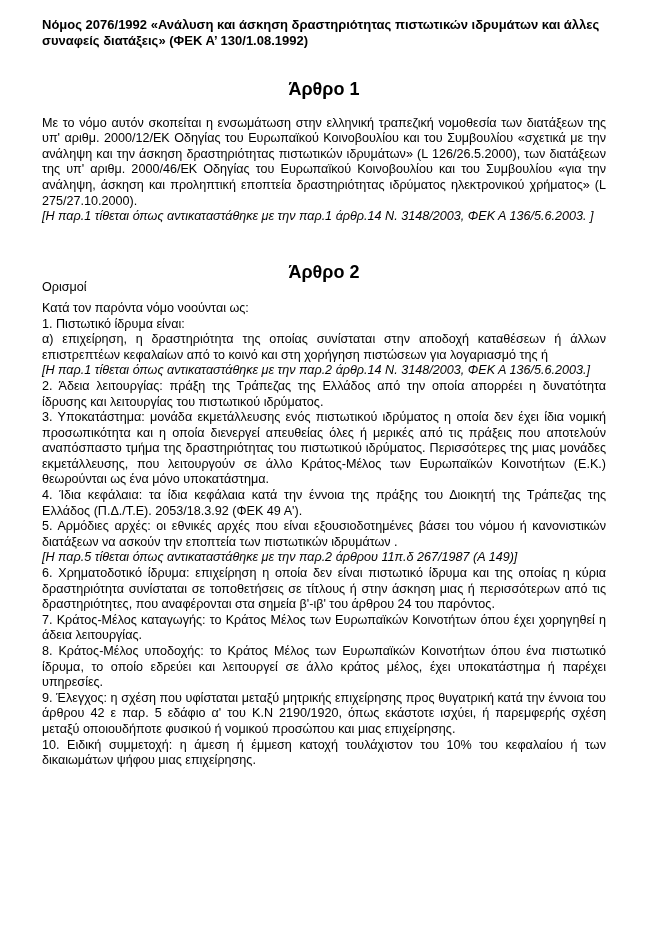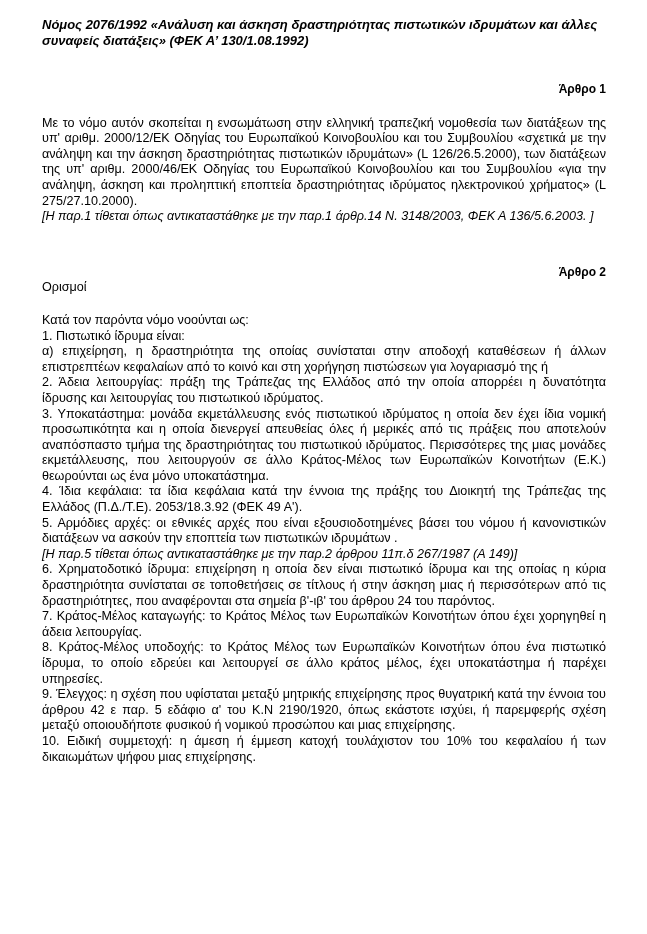--- a/index.html
+++ b/index.html
@@ -1,47 +1,48 @@
 <!DOCTYPE html>
 <html><head>
 <meta charset="utf-8">
 <style>
   html, body { margin: 0; padding: 0; background: #ffffff; }
   body { width: 647px; height: 934px; overflow: hidden; position: relative;
          font-family: "Liberation Sans", sans-serif; color: #000; font-size: 12.6px; line-height: 15.6px; }
   .page { position: absolute; left: 42px; top: 0; width: 564px; }
-  .title { font-weight: bold; font-size: 13px; line-height: 16px; margin-top: 17px; font-style: italic; }
+  .title { font-weight: bold; font-size: 13px; line-height: 16px; margin-top: 17px; }
   .chapter { text-align: center; margin-top: 32px; font-size: 12.6px; line-height: 16px; }
-  .art-head { text-align: right; font-weight: bold; margin-top: 33px; font-size: 12px; }
+  .art-head { text-align: center; font-weight: bold; margin-top: 33px; font-size: 18px; }
   .art-sub { text-align: left; }
   .just { text-align: justify; text-align-last: left; }
   .it { font-style: italic; }
   .p1 { margin-top: 18px; }
   .art2 { margin-top: 40px; }
-  .intro { margin-top: 17px; }
+  .intro { margin-top: 5px; }
   p { margin: 0; }
 </style>
 </head>
 <body>
 
 <div class="page">
   <p class="title">Νόμος 2076/1992 «Ανάλυση και άσκηση δραστηριότητας πιστωτικών ιδρυμάτων και άλλες συναφείς διατάξεις» (ΦΕΚ Α’ 130/1.08.1992)</p>
 
 
   <div class="art-head">Άρθρο 1</div>
   <p class="just p1">Με το νόμο αυτόν σκοπείται η ενσωμάτωση στην ελληνική τραπεζική νομοθεσία των διατάξεων της υπ' αριθμ. 2000/12/ΕΚ Οδηγίας του Ευρωπαϊκού Κοινοβουλίου και του Συμβουλίου «σχετικά με την ανάληψη και την άσκηση δραστηριότητας πιστωτικών ιδρυμάτων» (L 126/26.5.2000), των διατάξεων της υπ' αριθμ. 2000/46/ΕΚ Οδηγίας του Ευρωπαϊκού Κοινοβουλίου και του Συμβουλίου «για την ανάληψη, άσκηση και προληπτική εποπτεία δραστηριότητας ιδρύματος ηλεκτρονικού χρήματος» (L 275/27.10.2000).</p>
   <p class="just it">[Η παρ.1 τίθεται  όπως αντικαταστάθηκε με την παρ.1 άρθρ.14 Ν. 3148/2003, ΦΕΚ Α 136/5.6.2003. ]</p>
 
   <div class="art-head art2">Άρθρο 2</div>
   <div class="art-sub">Ορισμοί</div>
   <p class="intro">Κατά τον παρόντα νόμο νοούνται ως:</p>
 
   <div>
     <p class="just">1. Πιστωτικό ίδρυμα είναι:</p>
     <p class="just">α) επιχείρηση, η δραστηριότητα της οποίας συνίσταται στην αποδοχή καταθέσεων ή άλλων επιστρεπτέων κεφαλαίων από το κοινό και στη χορήγηση πιστώσεων για λογαριασμό της ή</p>
+    <p class="just it">[Η παρ.1 τίθεται όπως αντικαταστάθηκε με την παρ.2 άρθρ.14 Ν. 3148/2003, ΦΕΚ Α 136/5.6.2003.]</p>
     <p class="just">2. Άδεια λειτουργίας: πράξη της Τράπεζας της Ελλάδος από την οποία απορρέει η δυνατότητα ίδρυσης και λειτουργίας του πιστωτικού ιδρύματος.</p>
     <p class="just">3. Υποκατάστημα: μονάδα εκμετάλλευσης ενός πιστωτικού ιδρύματος η οποία δεν έχει ίδια νομική προσωπικότητα και η οποία διενεργεί απευθείας όλες ή μερικές από τις πράξεις που αποτελούν αναπόσπαστο τμήμα της δραστηριότητας του πιστωτικού ιδρύματος. Περισσότερες της μιας μονάδες εκμετάλλευσης, που λειτουργούν σε άλλο Κράτος-Μέλος των Ευρωπαϊκών Κοινοτήτων (Ε.Κ.) θεωρούνται ως ένα μόνο υποκατάστημα.</p>
     <p class="just">4. Ίδια κεφάλαια: τα ίδια κεφάλαια κατά την έννοια της πράξης του Διοικητή της Τράπεζας της Ελλάδος (Π.Δ./Τ.Ε). 2053/18.3.92 (ΦΕΚ 49 Α').</p>
     <p class="just">5. Αρμόδιες αρχές: οι εθνικές αρχές που είναι εξουσιοδοτημένες βάσει του νόμου ή κανονιστικών διατάξεων να ασκούν την εποπτεία των πιστωτικών ιδρυμάτων .</p>
     <p class="just it">[Η παρ.5 τίθεται όπως αντικαταστάθηκε με την παρ.2 άρθρου 11π.δ 267/1987 (Α 149)]</p>
     <p class="just">6. Χρηματοδοτικό ίδρυμα: επιχείρηση η οποία δεν είναι πιστωτικό ίδρυμα και της οποίας η κύρια δραστηριότητα συνίσταται σε τοποθετήσεις σε τίτλους ή στην άσκηση μιας ή περισσότερων από τις δραστηριότητες, που αναφέρονται στα σημεία β'-ιβ' του άρθρου 24 του παρόντος.</p>
     <p class="just">7. Κράτος-Μέλος καταγωγής: το Κράτος Μέλος των Ευρωπαϊκών Κοινοτήτων όπου έχει χορηγηθεί η άδεια λειτουργίας.</p>
     <p class="just">8. Κράτος-Μέλος υποδοχής: το Κράτος Μέλος των Ευρωπαϊκών Κοινοτήτων όπου ένα πιστωτικό ίδρυμα, το οποίο εδρεύει και λειτουργεί σε άλλο κράτος μέλος, έχει υποκατάστημα ή παρέχει υπηρεσίες.</p>
     <p class="just">9. Έλεγχος: η σχέση που υφίσταται μεταξύ μητρικής επιχείρησης προς θυγατρική κατά την έννοια του άρθρου 42 ε παρ. 5 εδάφιο α' του Κ.Ν 2190/1920, όπως εκάστοτε ισχύει, ή παρεμφερής σχέση μεταξύ οποιουδήποτε φυσικού ή νομικού προσώπου και μιας επιχείρησης.</p>
     <p class="just">10. Ειδική συμμετοχή: η άμεση ή έμμεση κατοχή τουλάχιστον του 10% του κεφαλαίου ή των δικαιωμάτων ψήφου μιας επιχείρησης.</p>

